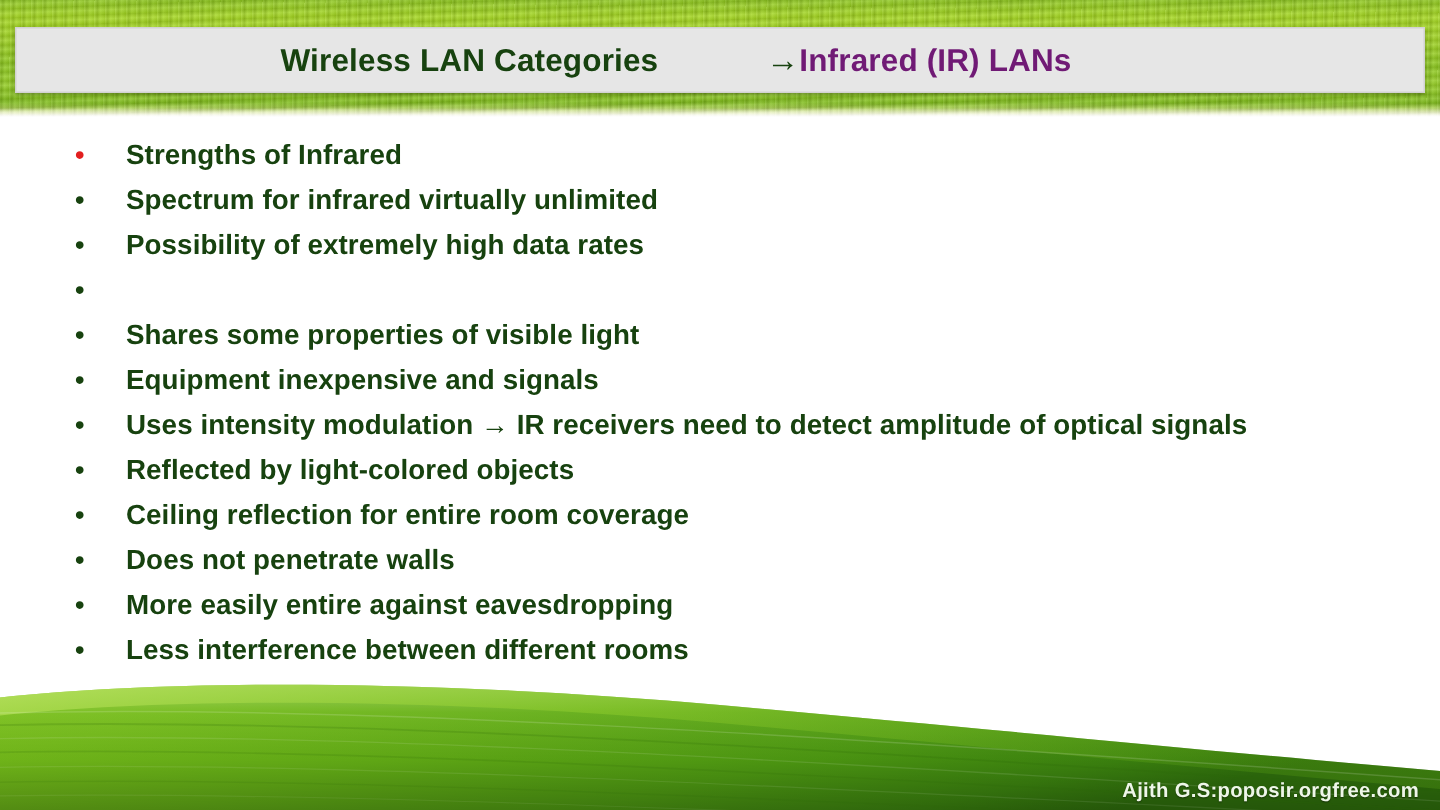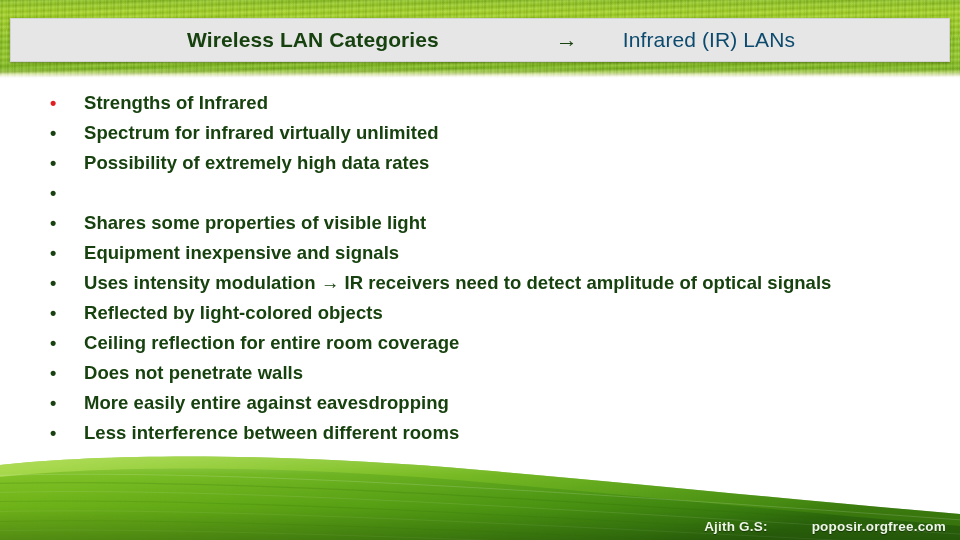--- a/index.html
+++ b/index.html
@@ -73,38 +73,37 @@
     box-shadow: 0 1px 2px rgba(0,0,0,0.30);
     display: flex;
     align-items: center;
     justify-content: flex-start;
   }
   .title-group {
     display: flex;
     align-items: baseline;
     margin-left: 176px;
     white-space: nowrap;
-    gap: 45px;
   }
   .title-main {
     color: #17420f;
     font-size: 21px;
     font-weight: bold;
     letter-spacing: 0.1px;
   }
   .title-arrow {
     color: #17420f;
     font-size: 22px;
     font-weight: bold;
     margin-left: 72px;
   }
   .title-sub {
-    color: #0c4a6e;
+    color: #701a75;
     font-size: 21px;
-    font-weight: normal;
+    font-weight: bold;
     letter-spacing: 0.1px;
   }
 
   
   .body-area {
     position: absolute;
     left: 0;
     top: 88px;
     width: 960px;
     height: 390px;
@@ -156,21 +155,20 @@
     overflow: hidden;
   }
   .hill svg { display: block; }
 
   .footer-credits {
     position: absolute;
     right: 14px;
     bottom: 6px;
     display: flex;
     align-items: baseline;
-    gap: 44px;
     z-index: 5;
   }
   .credit-name, .credit-site {
     color: #eef6e8;
     font-size: 13.5px;
     font-weight: bold;
     text-shadow: 0 1px 1px rgba(0,0,0,0.45);
     letter-spacing: 0.2px;
   }
 </style>

